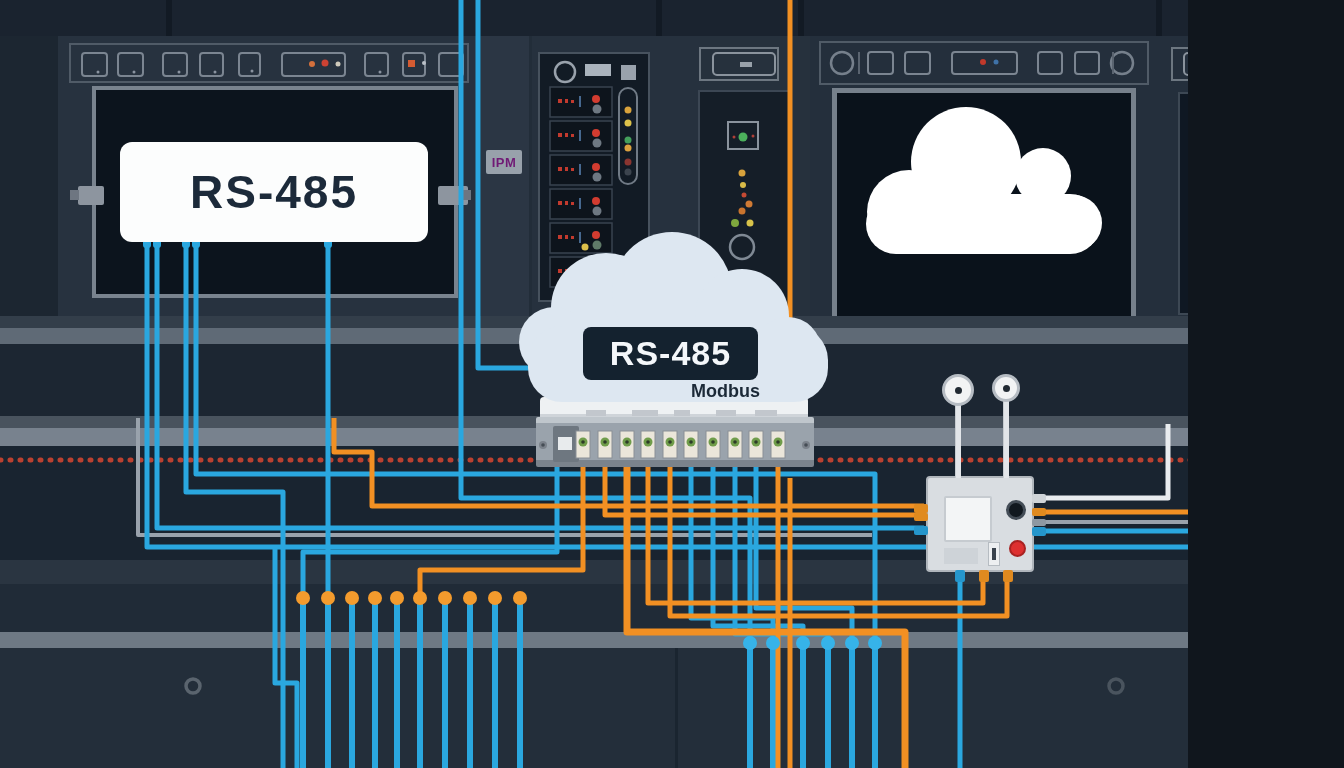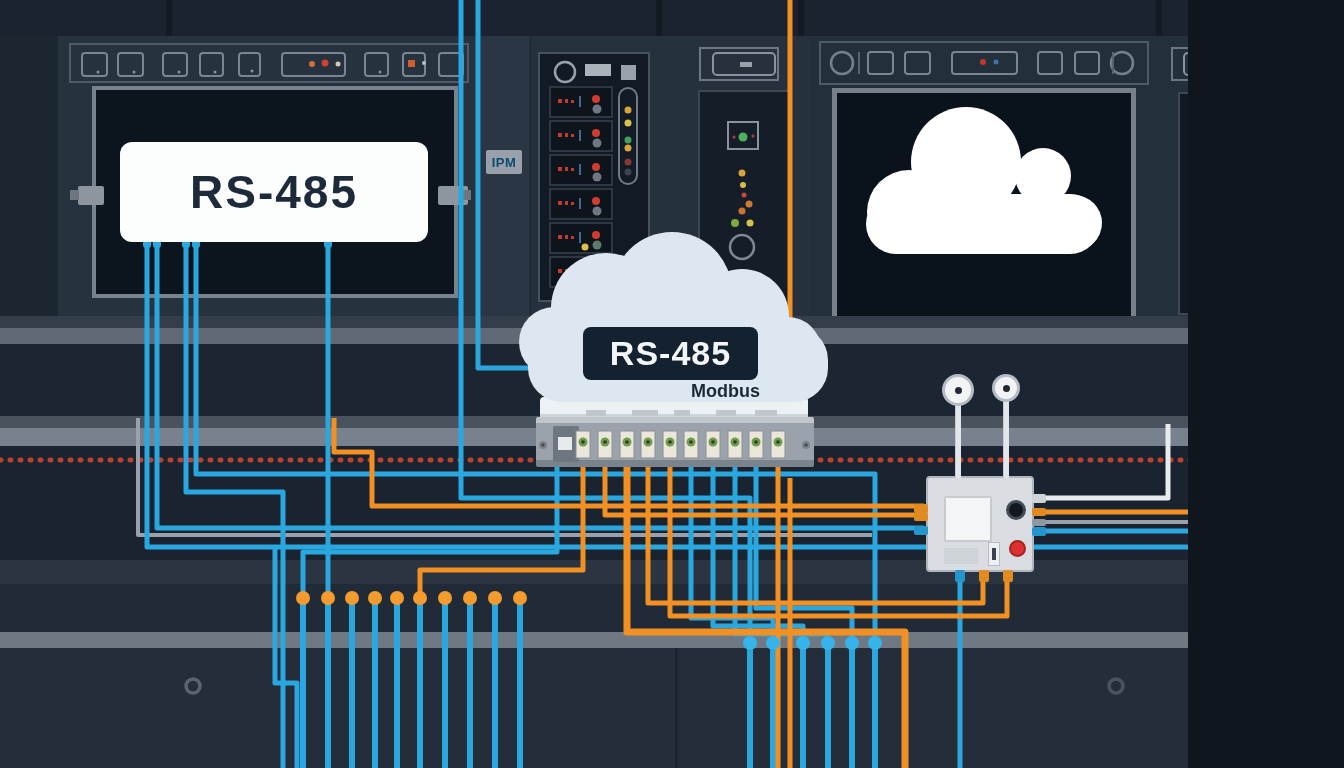--- a/index.html
+++ b/index.html
@@ -67,21 +67,21 @@
         font-size:46px;font-weight:700;color:#1c2a3a;letter-spacing:2px;}
   .cloudlabel{left:583px;top:327px;width:175px;height:53px;background:#14222f;border-radius:8px;
         display:flex;align-items:center;justify-content:center;
         font-size:34px;font-weight:700;color:#f4f7fa;letter-spacing:1px;}
   .modbus{left:598px;top:381px;width:162px;height:20px;text-align:right;
         font-size:18px;font-weight:700;color:#1b2937;}
   .plcs{left:905px;top:168px;width:160px;height:52px;display:flex;align-items:center;justify-content:center;
         font-size:38px;font-weight:700;color:#1d2b3c;letter-spacing:1px;}
   .ipm{left:486px;top:150px;width:36px;height:24px;background:#98a1ab;border-radius:2px;
         display:flex;align-items:center;justify-content:center;
-        font-size:13px;font-weight:700;color:#0c4a6e;letter-spacing:0.5px;}
+        font-size:13px;font-weight:700;color:#701a75;letter-spacing:0.5px;}
   .cloud-center{fill:#dde7f1;}
   .cloud-white{fill:#ffffff;}
 </style>
 </head>
 <body>
 
 <div id="stage">
 
   <div class="layer" id="panels">
     <div class="topwall"></div>

